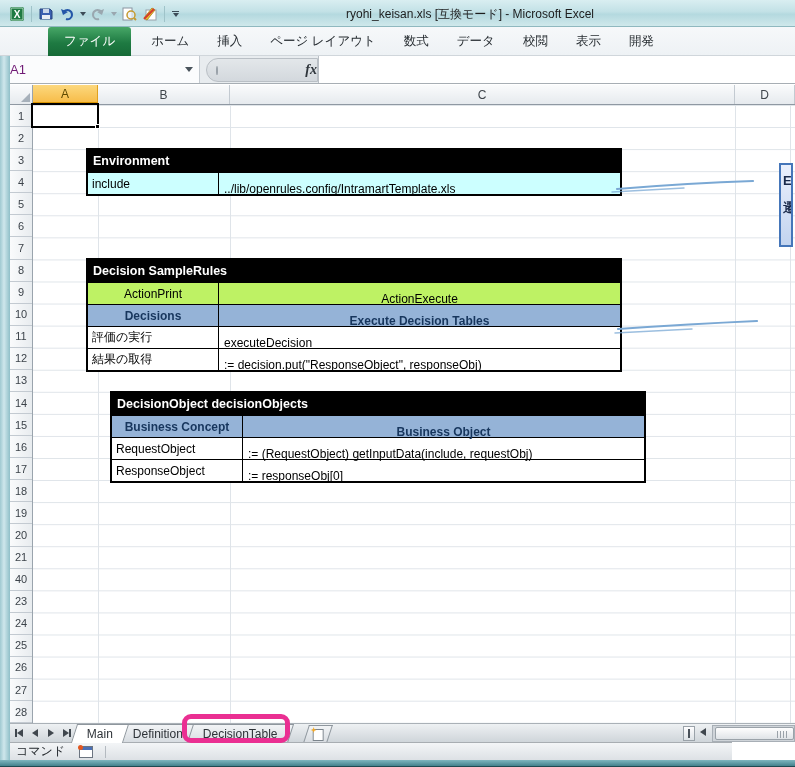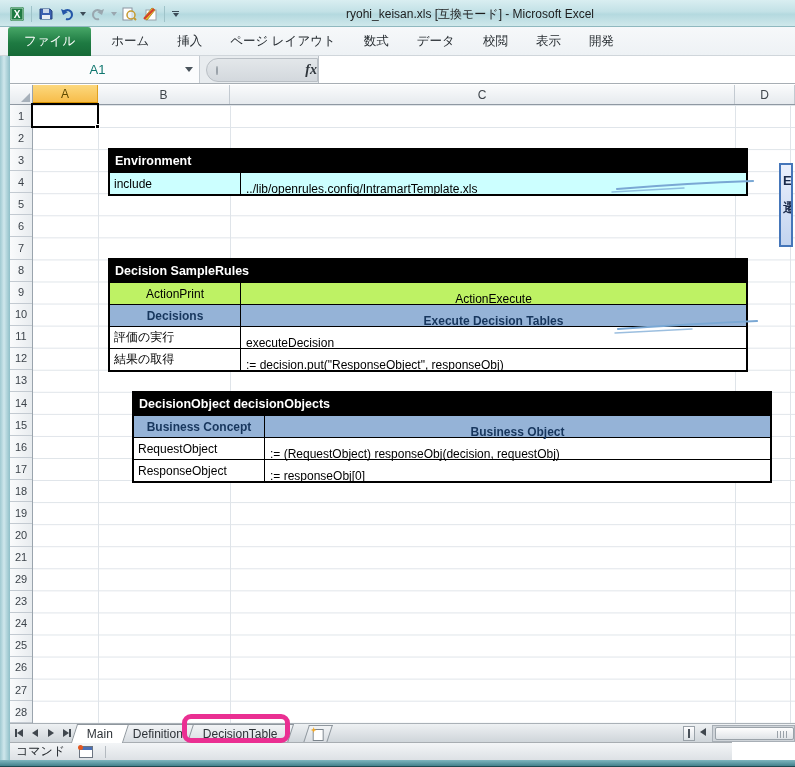--- a/index.html
+++ b/index.html
@@ -20,28 +20,28 @@
     border-top:4px solid #3c4b57; margin-left:1px; }
   .ddarrow.dim { border-top-color:#9aa7af; }
   .morebtn { display:flex; flex-direction:column; align-items:center; gap:1px; padding:2px; }
   .morebtn .bar { width:7px; height:1px; background:#3c4b57; }
 
   .ribbonrow { position:absolute; left:0; top:27px; width:795px; height:29px;
     background:linear-gradient(#f6f8fa,#eef2f5); border-bottom:1px solid #d0d6db; }
   .rtabs { position:absolute; left:8px; top:0; height:29px; display:flex; align-items:stretch; }
   .rtab { padding:0 14px; display:flex; align-items:center; font-size:12.5px; color:#262c31; cursor:default; }
   .rtab.active { background:linear-gradient(#47a767,#1e7a42 55%,#166a37); color:#fff;
-    border-radius:3px 3px 0 0; padding:4px 16px; margin-right:6px; }
+    border-radius:3px 3px 0 0; padding:4px 16px; margin-right:6px;margin-left:40px; }
 
   
   .fbar { position:absolute; left:10px; top:56px; width:785px; height:28px;
     background:#e8ecef; border-bottom:1px solid #a7aeb4; }
   .namebox { position:absolute; left:0; top:0; width:190px; height:27px; background:#fbfcfd;
     border-right:1px solid #c5cbd1; display:flex; align-items:center; }
-  .namebox-text { flex:1; text-align:center; font-size:13px; color:#0f766e; }
+  .namebox-text { flex:1; font-size:13px; color:#701a75; }
   .nb-arrow { width:0; height:0; border-left:4px solid transparent; border-right:4px solid transparent;
     border-top:5px solid #4a545c; margin-right:6px; }
   .fxpill { position:absolute; left:196px; top:2px; width:112px; height:24px;
     background:linear-gradient(#e3e7ea,#d3d8dd); border:1px solid #b9bfc5; border-radius:12px 0 0 12px;
     display:flex; align-items:center; }
   .fxdot { width:9px; height:9px; border-radius:50%; background:radial-gradient(circle at 35% 30%,#f2f4f6,#aeb6bd);
     border:1px solid #9aa2a9; margin-left:9px; }
   .fxlabel { margin-left:87px; font-family:"Liberation Serif", serif; font-style:italic;
     font-weight:bold; font-size:14px; color:#2f363c;text-align:center; }
   .ffield { position:absolute; left:308px; top:0; width:477px; height:27px; background:#fff;
@@ -68,21 +68,21 @@
     background-image:linear-gradient(to bottom,#dfe4e9 0 1px, transparent 1px);
     background-size:100% 22.071px; }
   .vline { position:absolute; top:0; width:1px; height:618px; background:#dfe4e9; }
 
   .selcell { position:absolute; left:31px; top:103px; width:68px; height:25px;
     border:2px solid #000; background:transparent; }
   .fillhandle { position:absolute; right:-3px; bottom:-3px; width:5px; height:5px;
     background:#000; border:1px solid #fff; }
 
   
-  .rtable { position:absolute; left:108px; width:640px; border:2px solid #000; background:#fff; }
+  .rtable { position:absolute; left:86px; width:536px; border:2px solid #000; background:#fff; }
   .rtable-title { height:22px; background:#000; color:#fff; font-weight:bold; font-size:12.5px;
     display:flex; align-items:center; padding-left:5px; }
   .trow { display:flex; height:22px; border-top:1px solid #000; font-size:12px; }
   .cellb { width:131px; border-right:1px solid #000; display:flex; align-items:center;
     padding:0 4px; overflow:hidden; white-space:nowrap; }
   .cellc { flex:1; display:flex; align-items:center; padding:16px 5px; overflow:hidden; white-space:nowrap; }
   .r-gray  { background:#bef264; }
   .r-gray .cellb, .r-gray .cellc { justify-content:center; }
   .r-blue  { background:#95b3d7; font-weight:bold; color:#17365d; }
   .r-blue .cellb, .r-blue .cellc { justify-content:center; }
@@ -263,21 +263,21 @@
       <div class="rowhead">12</div>
       <div class="rowhead">13</div>
       <div class="rowhead">14</div>
       <div class="rowhead">15</div>
       <div class="rowhead">16</div>
       <div class="rowhead">17</div>
       <div class="rowhead">18</div>
       <div class="rowhead">19</div>
       <div class="rowhead">20</div>
       <div class="rowhead">21</div>
-      <div class="rowhead">29</div>
+      <div class="rowhead">40</div>
       <div class="rowhead">23</div>
       <div class="rowhead">24</div>
       <div class="rowhead">25</div>
       <div class="rowhead">26</div>
       <div class="rowhead">27</div>
       <div class="rowhead">28</div>
     </div>
 
   <div class="gridarea">
     <div class="vline" style="left:65px"></div>
@@ -314,21 +314,21 @@
         </div>
       </div>
       <div class="rtable" style="top: 391px; margin-left: 24px;">
         <div class="rtable-title">DecisionObject decisionObjects</div>
         <div class="trow r-blue">
           <div class="cellb">Business Concept</div>
           <div class="cellc">Business Object</div>
         </div>
         <div class="trow r-body">
           <div class="cellb">RequestObject</div>
-          <div class="cellc">:= (RequestObject) responseObj(decision, requestObj)</div>
+          <div class="cellc">:= (RequestObject) getInputData(include, requestObj)</div>
         </div>
         <div class="trow r-body">
           <div class="cellb">ResponseObject</div>
           <div class="cellc">:= responseObj[0]</div>
         </div>
       </div>
     </div>
 
   <div class="selcell">
     <div class="fillhandle"></div>

